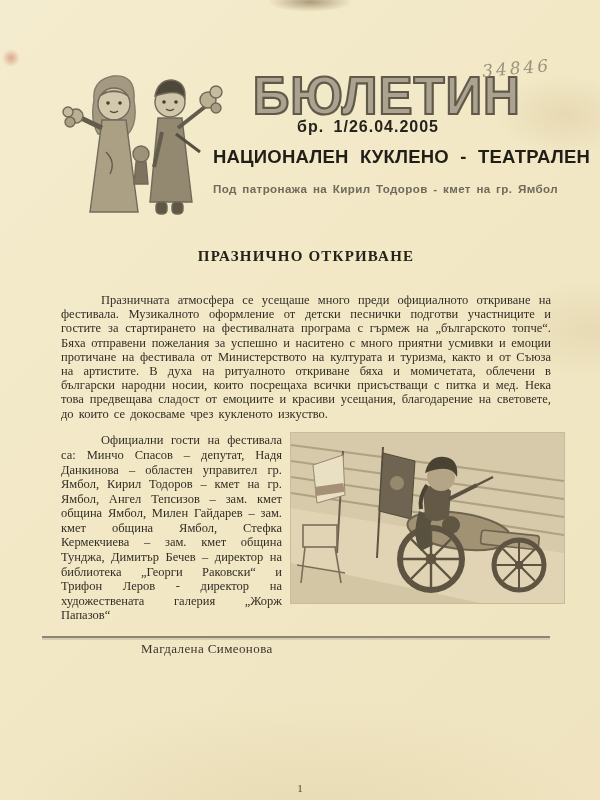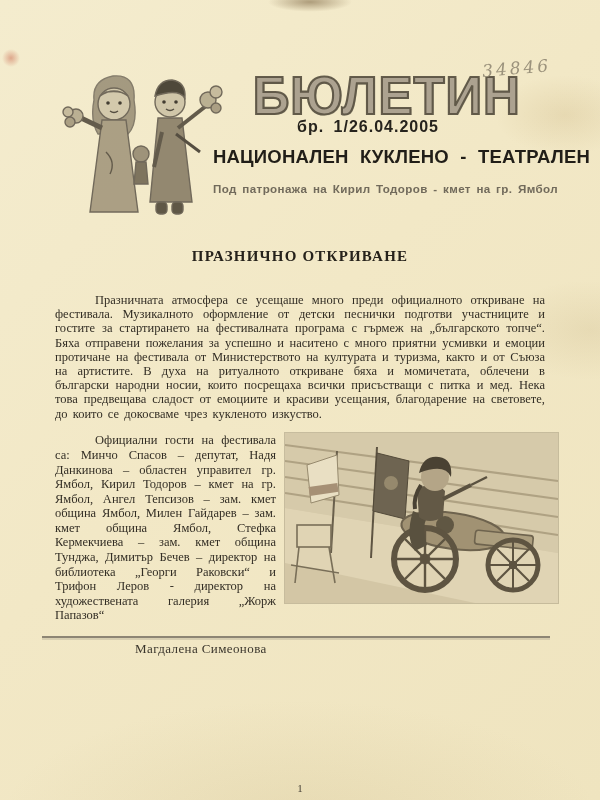--- a/index.html
+++ b/index.html
@@ -50,21 +50,21 @@
   }
   .festival .l1{word-spacing:6px;}
   .festival .l2{word-spacing:2px;}
   .festival .patronage{
     margin-top:15px;
     font-family:"Liberation Sans", sans-serif;font-weight:bold;
     font-size:11.6px;color:#716a5b;letter-spacing:.4px;word-spacing:1px;
     text-align:justify;text-align-last:justify;white-space:nowrap;
   }
   
-  .article{position:absolute;left:55px;top:248px;width:503px;color:#2e2a22;}
+  .article{position:absolute;left:61px;top:248px;width:503px;color:#2e2a22;}
   .article-title{
     width:490px;text-align:center;
     font-weight:bold;font-size:15px;letter-spacing:1.2px;color:#26221b;
   }
   .p1{
     width:490px;margin-top:28px;
     font-size:12.5px;line-height:14.2px;word-spacing:2px;
     text-align:justify;text-indent:40px;color:#332e25;
   }
   .content-row{margin-top:5px;width:503px;}

